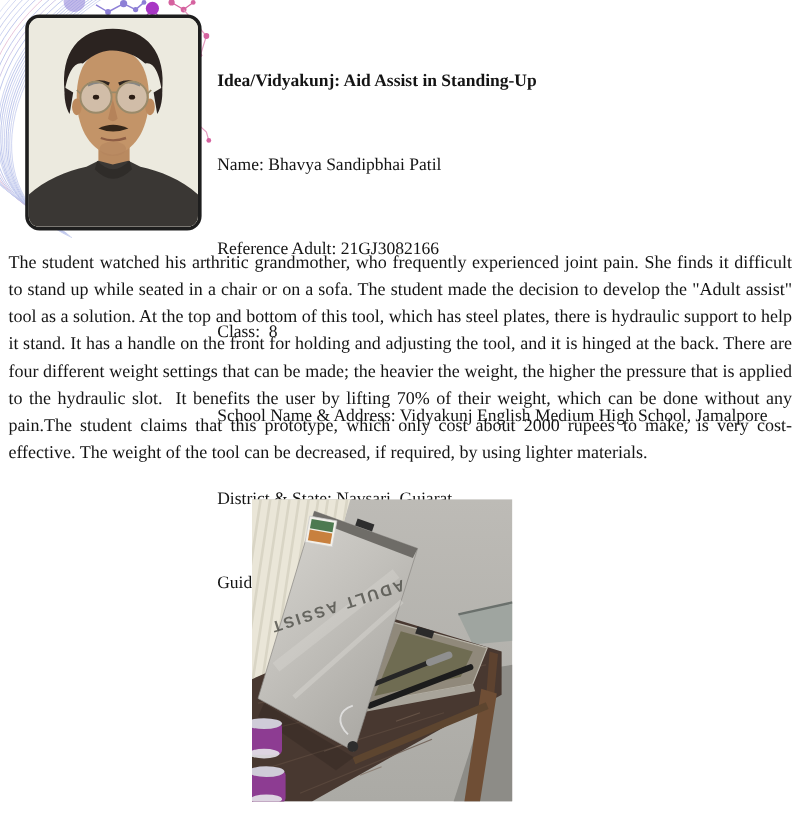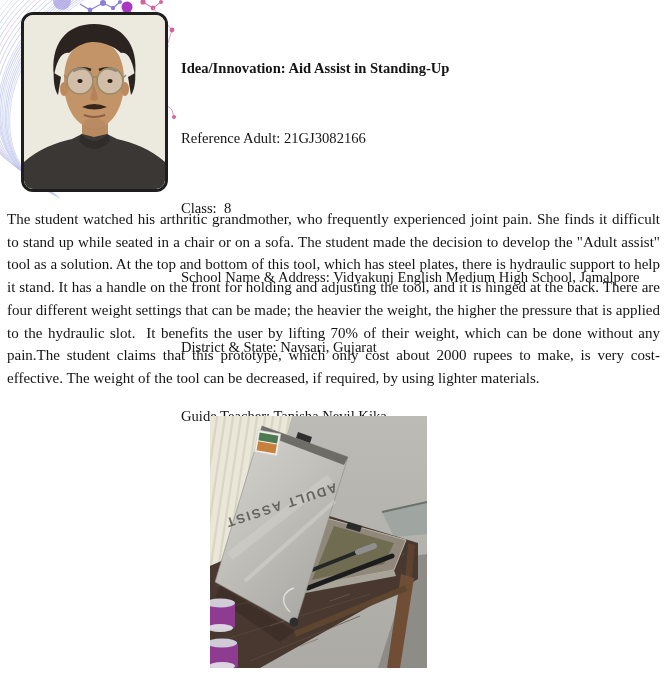--- a/index.html
+++ b/index.html
@@ -127,21 +127,22 @@
       <path d="M70,68 L66,84 Q70,88 74,84 Z" fill="#b5835a"></path>
       <path d="M58,92 Q70,86 83,92 Q70,97 58,92 Z" fill="#342619"></path>
       <path d="M60,100 Q70,104 81,100" stroke="#8e5d44" stroke-width="2" fill="none"></path>
       <ellipse cx="70" cy="109" rx="11" ry="6" fill="#b3835c" opacity="0.55"></ellipse>
       <path d="M-5,178 L-5,152 C10,136 30,128 48,124 L58,119 L70,122 L83,119 L93,124 C111,128 131,136 146,152 L146,178 Z" fill="#3a3734"></path>
       <path d="M57,119 Q70,133 84,119 L86,126 Q70,142 55,126 Z" fill="#2f2c29"></path>
     </svg>
   </div>
 
   <div class="info">
-    <div class="bold">Idea/Innovation: Aid Assist in Standing-Up</div>
+    <div class="bold">Idea/Vidyakunj: Aid Assist in Standing-Up</div>
+    <div>Name: Bhavya Sandipbhai Patil</div>
     <div>Reference Adult: 21GJ3082166</div>
     <div>Class:  8</div>
     <div>School Name &amp; Address: Vidyakunj English Medium High School, Jamalpore</div>
     <div>District &amp; State: Navsari, Gujarat</div>
     <div>Guide Teacher: Tanisha Nevil Kika</div>
   </div>
 
   <p class="desc">The student watched his arthritic grandmother, who frequently experienced joint pain. She finds it difficult to stand up while seated in a chair or on a sofa. The student made the decision to develop the "Adult assist" tool as a solution. At the top and bottom of this tool, which has steel plates, there is hydraulic support to help it stand. It has a handle on the front for holding and adjusting the tool, and it is hinged at the back. There are four different weight settings that can be made; the heavier the weight, the higher the pressure that is applied to the hydraulic slot.  It benefits the user by lifting 70% of their weight, which can be done without any pain.The student claims that this prototype, which only cost about 2000 rupees to make, is very cost-effective. The weight of the tool can be decreased, if required, by using lighter materials.</p>
 
   <figure class="proto">

